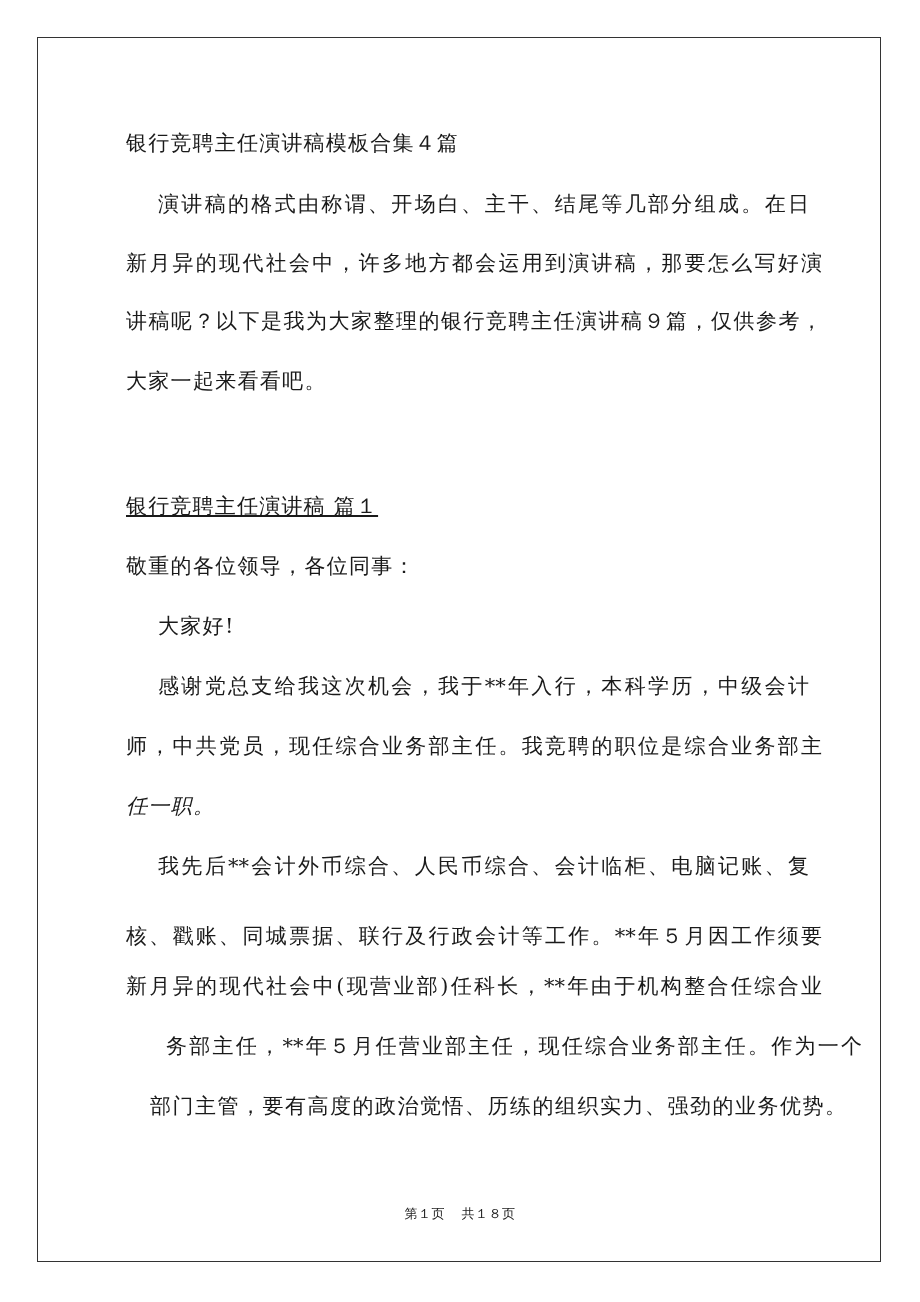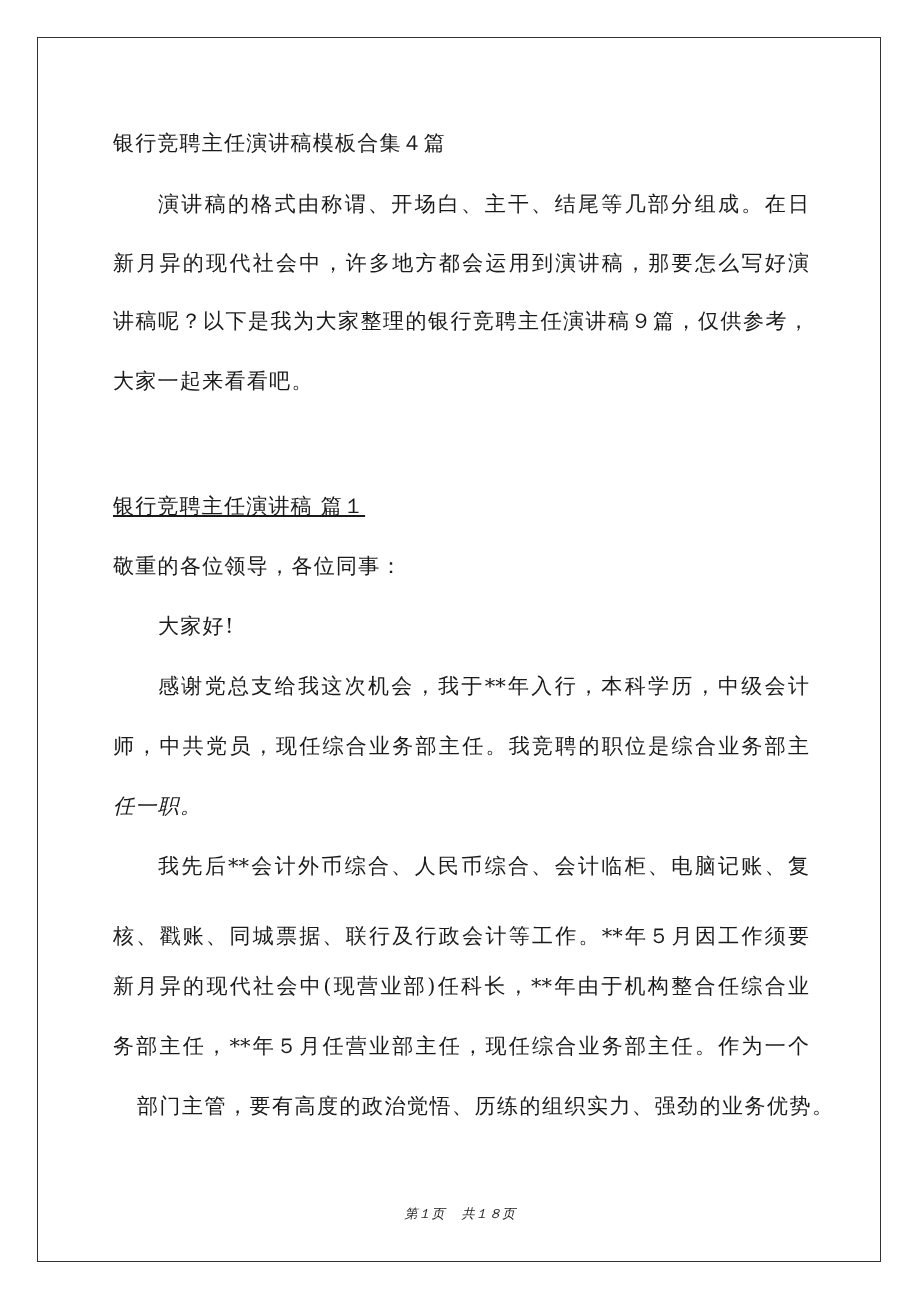--- a/index.html
+++ b/index.html
@@ -1,27 +1,27 @@
 <!DOCTYPE html>
 <html><head>
 <meta charset="utf-8">
 <style>
   html, body { margin: 0; padding: 0; background: #ffffff; }
   body { width: 920px; height: 1302px; position: relative; overflow: hidden;
          font-family: "DejaVu Serif", "Liberation Serif", serif; color: #1a1a1a; }
   .page-frame { position: absolute; left: 37px; top: 37px; width: 844px; height: 1225px;
                 border: 1.5px solid #333333; box-sizing: border-box; }
-  .line { position: absolute; left: 113px; white-space: nowrap; font-size: 21px;
+  .line { position: absolute; left: 126px; white-space: nowrap; font-size: 21px;
           line-height: 30px; letter-spacing: 1.3px; }
   .line.full { width: 696px; text-align-last: justify; text-align: justify; letter-spacing: 0; }
   .indent { left: 158px; }
   .indent.full { width: 651px; }
   .title { font-size: 21px; letter-spacing: 1.2px; }
   .footer { position: absolute; top: 1205px; left: 0; width: 920px; text-align: center;
-            font-size: 13px; color: #222; letter-spacing: 0.5px; font-style: italic; }
+            font-size: 13px; color: #222; letter-spacing: 0.5px; }
   .footer span { margin: 0 6px; }
 </style>
 </head>
 <body>
 
 <div class="page-frame"></div>
 
 <div>
   <div class="line title" style="top:128px;">银行竞聘主任演讲稿模板合集４篇</div>
 
@@ -34,20 +34,20 @@
   <div class="line" style="top:551px;">敬重的各位领导，各位同事：</div>
   <div class="line indent" style="top:611px;">大家好!</div>
 
   <div class="line indent full" style="top:671px;">感谢党总支给我这次机会，我于**年入行，本科学历，中级会计</div>
   <div class="line full" style="top:731px;">师，中共党员，现任综合业务部主任。我竞聘的职位是综合业务部主</div>
   <div class="line" style="top:791px;font-style:italic;">任一职。</div>
 
   <div class="line indent full" style="top:851px;">我先后**会计外币综合、人民币综合、会计临柜、电脑记账、复</div>
   <div class="line full" style="top:911px;margin-top:10px;">核、戳账、同城票据、联行及行政会计等工作。**年５月因工作须要</div>
   <div class="line full" style="top:971px;">新月异的现代社会中(现营业部)任科长，**年由于机构整合任综合业</div>
-  <div class="line full" style="top:1031px;">务部主任，**年５月任营业部主任，现任综合业务部主任。作为一个</div>
+  <div class="line full" style="top:1031px;margin-left:40px;">务部主任，**年５月任营业部主任，现任综合业务部主任。作为一个</div>
   <div class="line full" style="top:1091px;margin-left:24px;">部门主管，要有高度的政治觉悟、历练的组织实力、强劲的业务优势。</div>
 </div>
 
 <div class="footer">
   <span>第１页</span>
   <span>共１８页</span>
 </div>
 
 </body></html>

